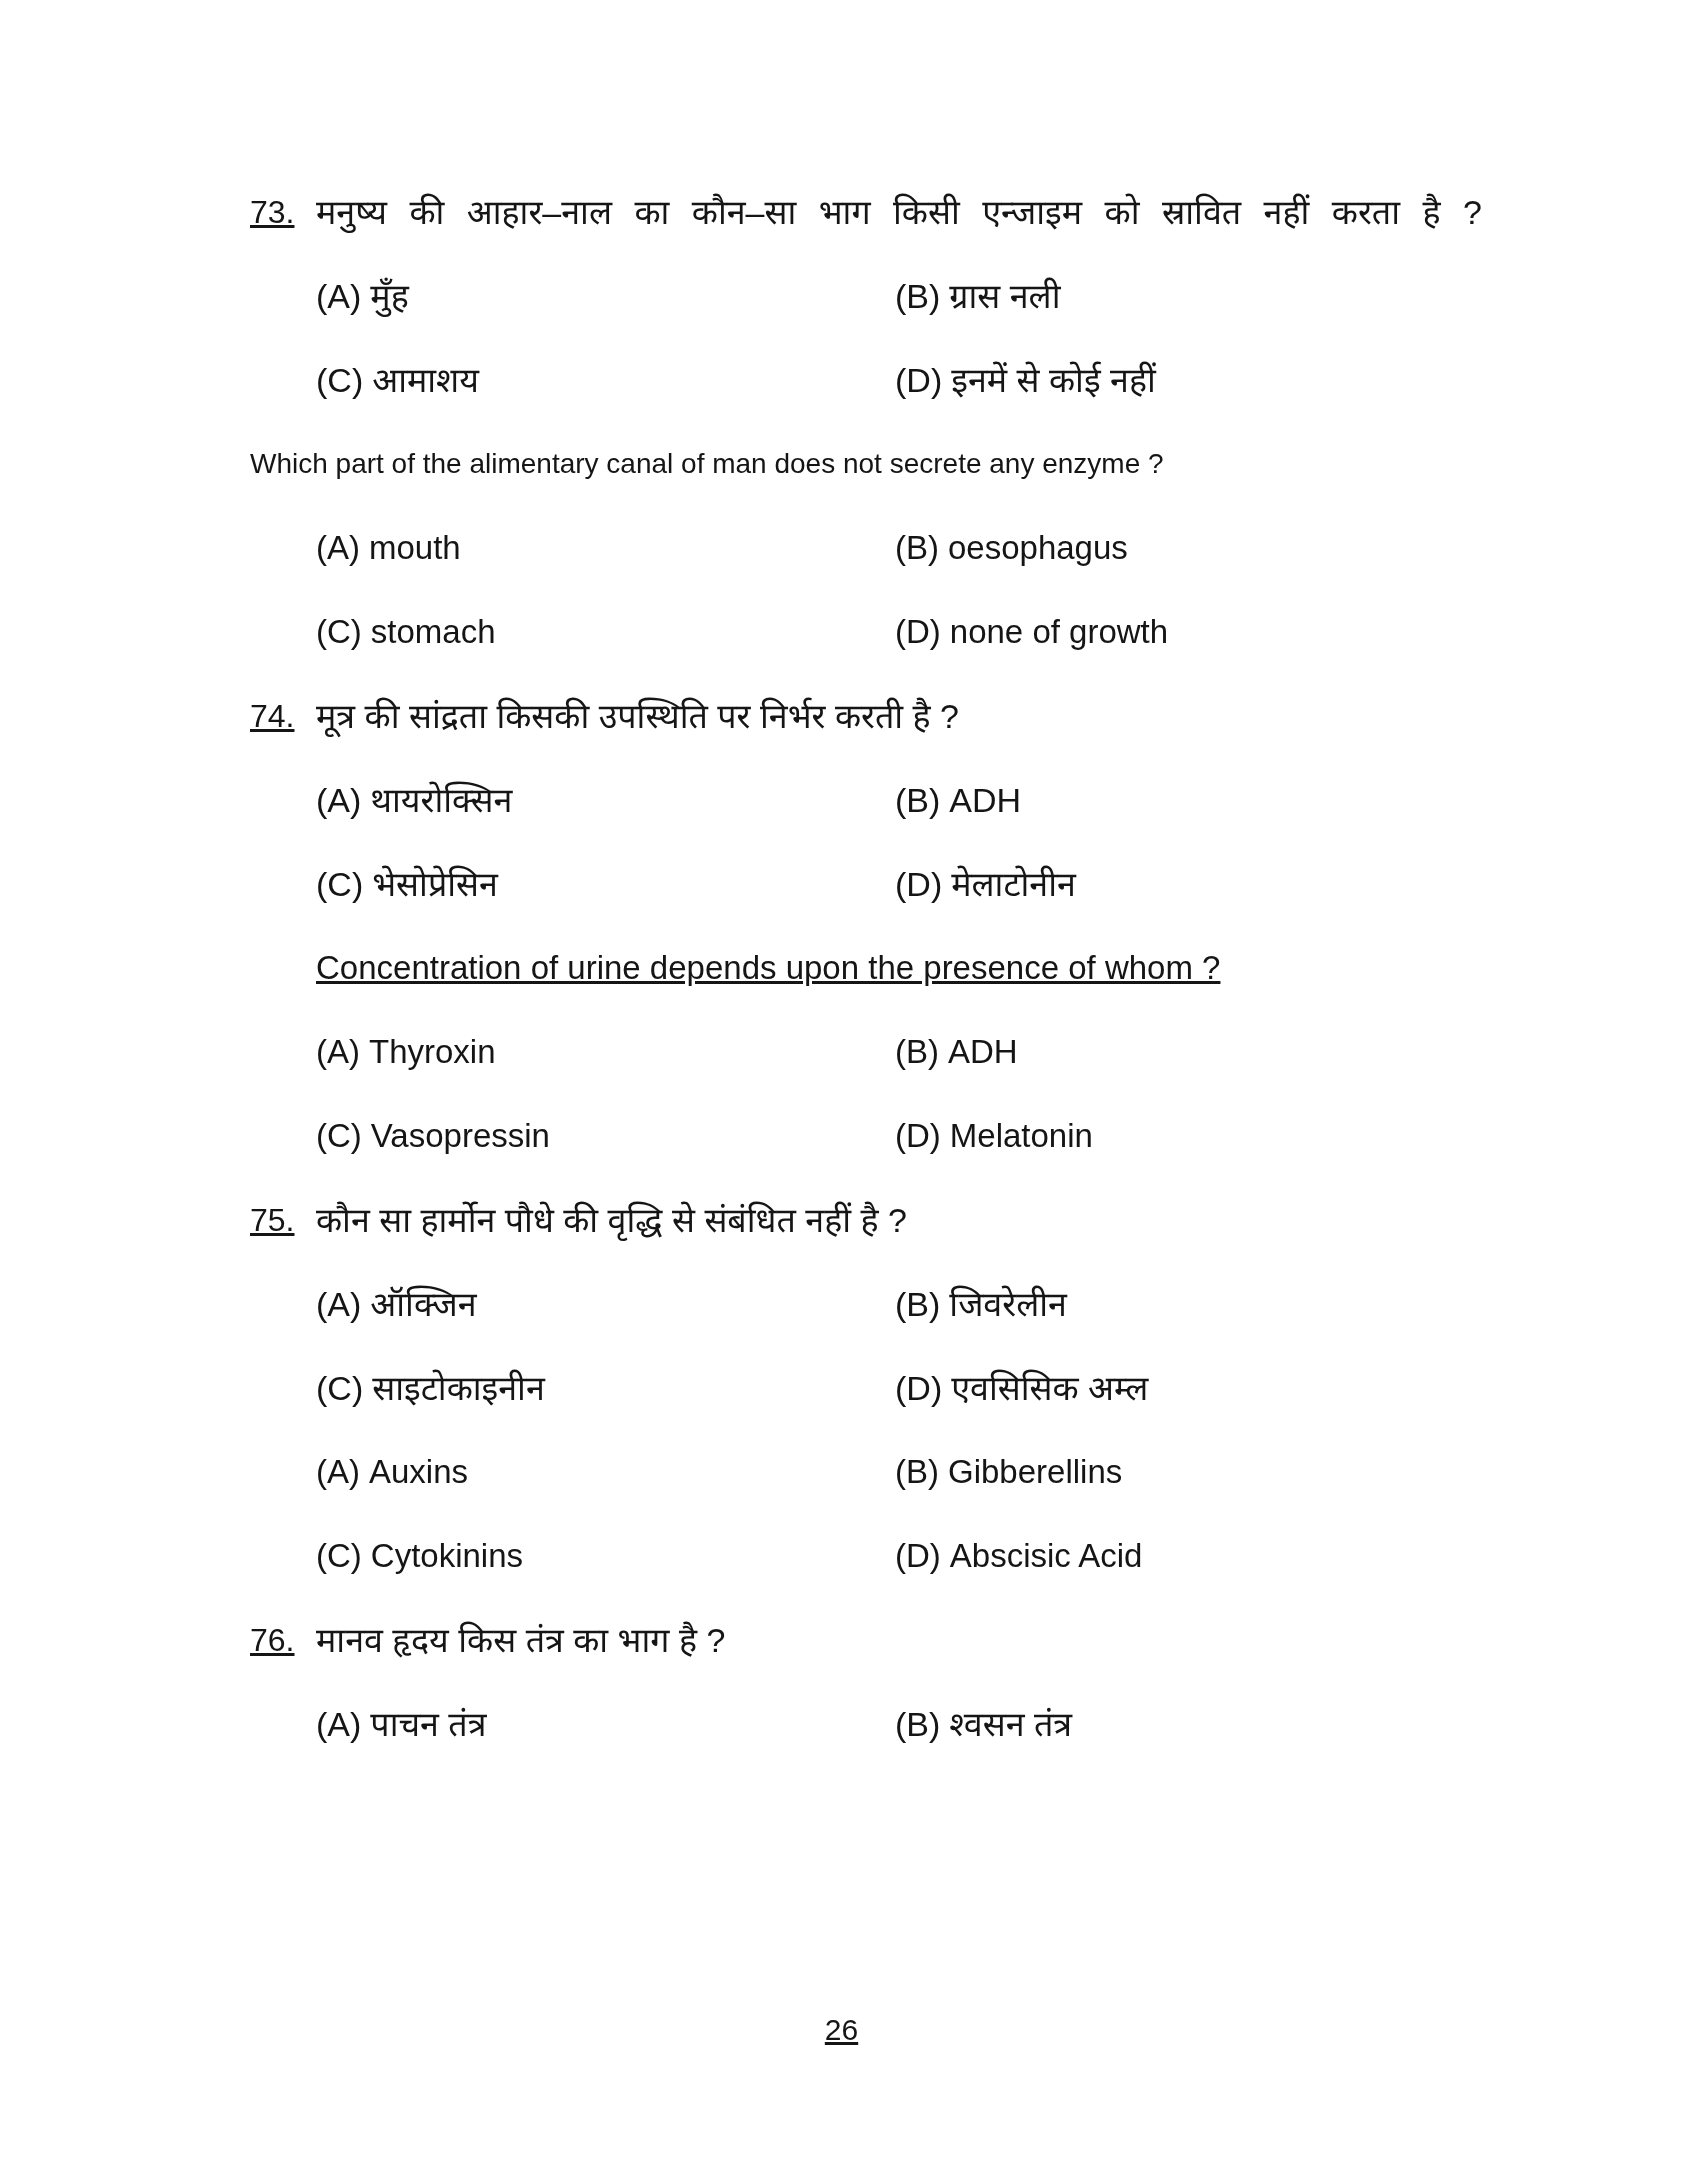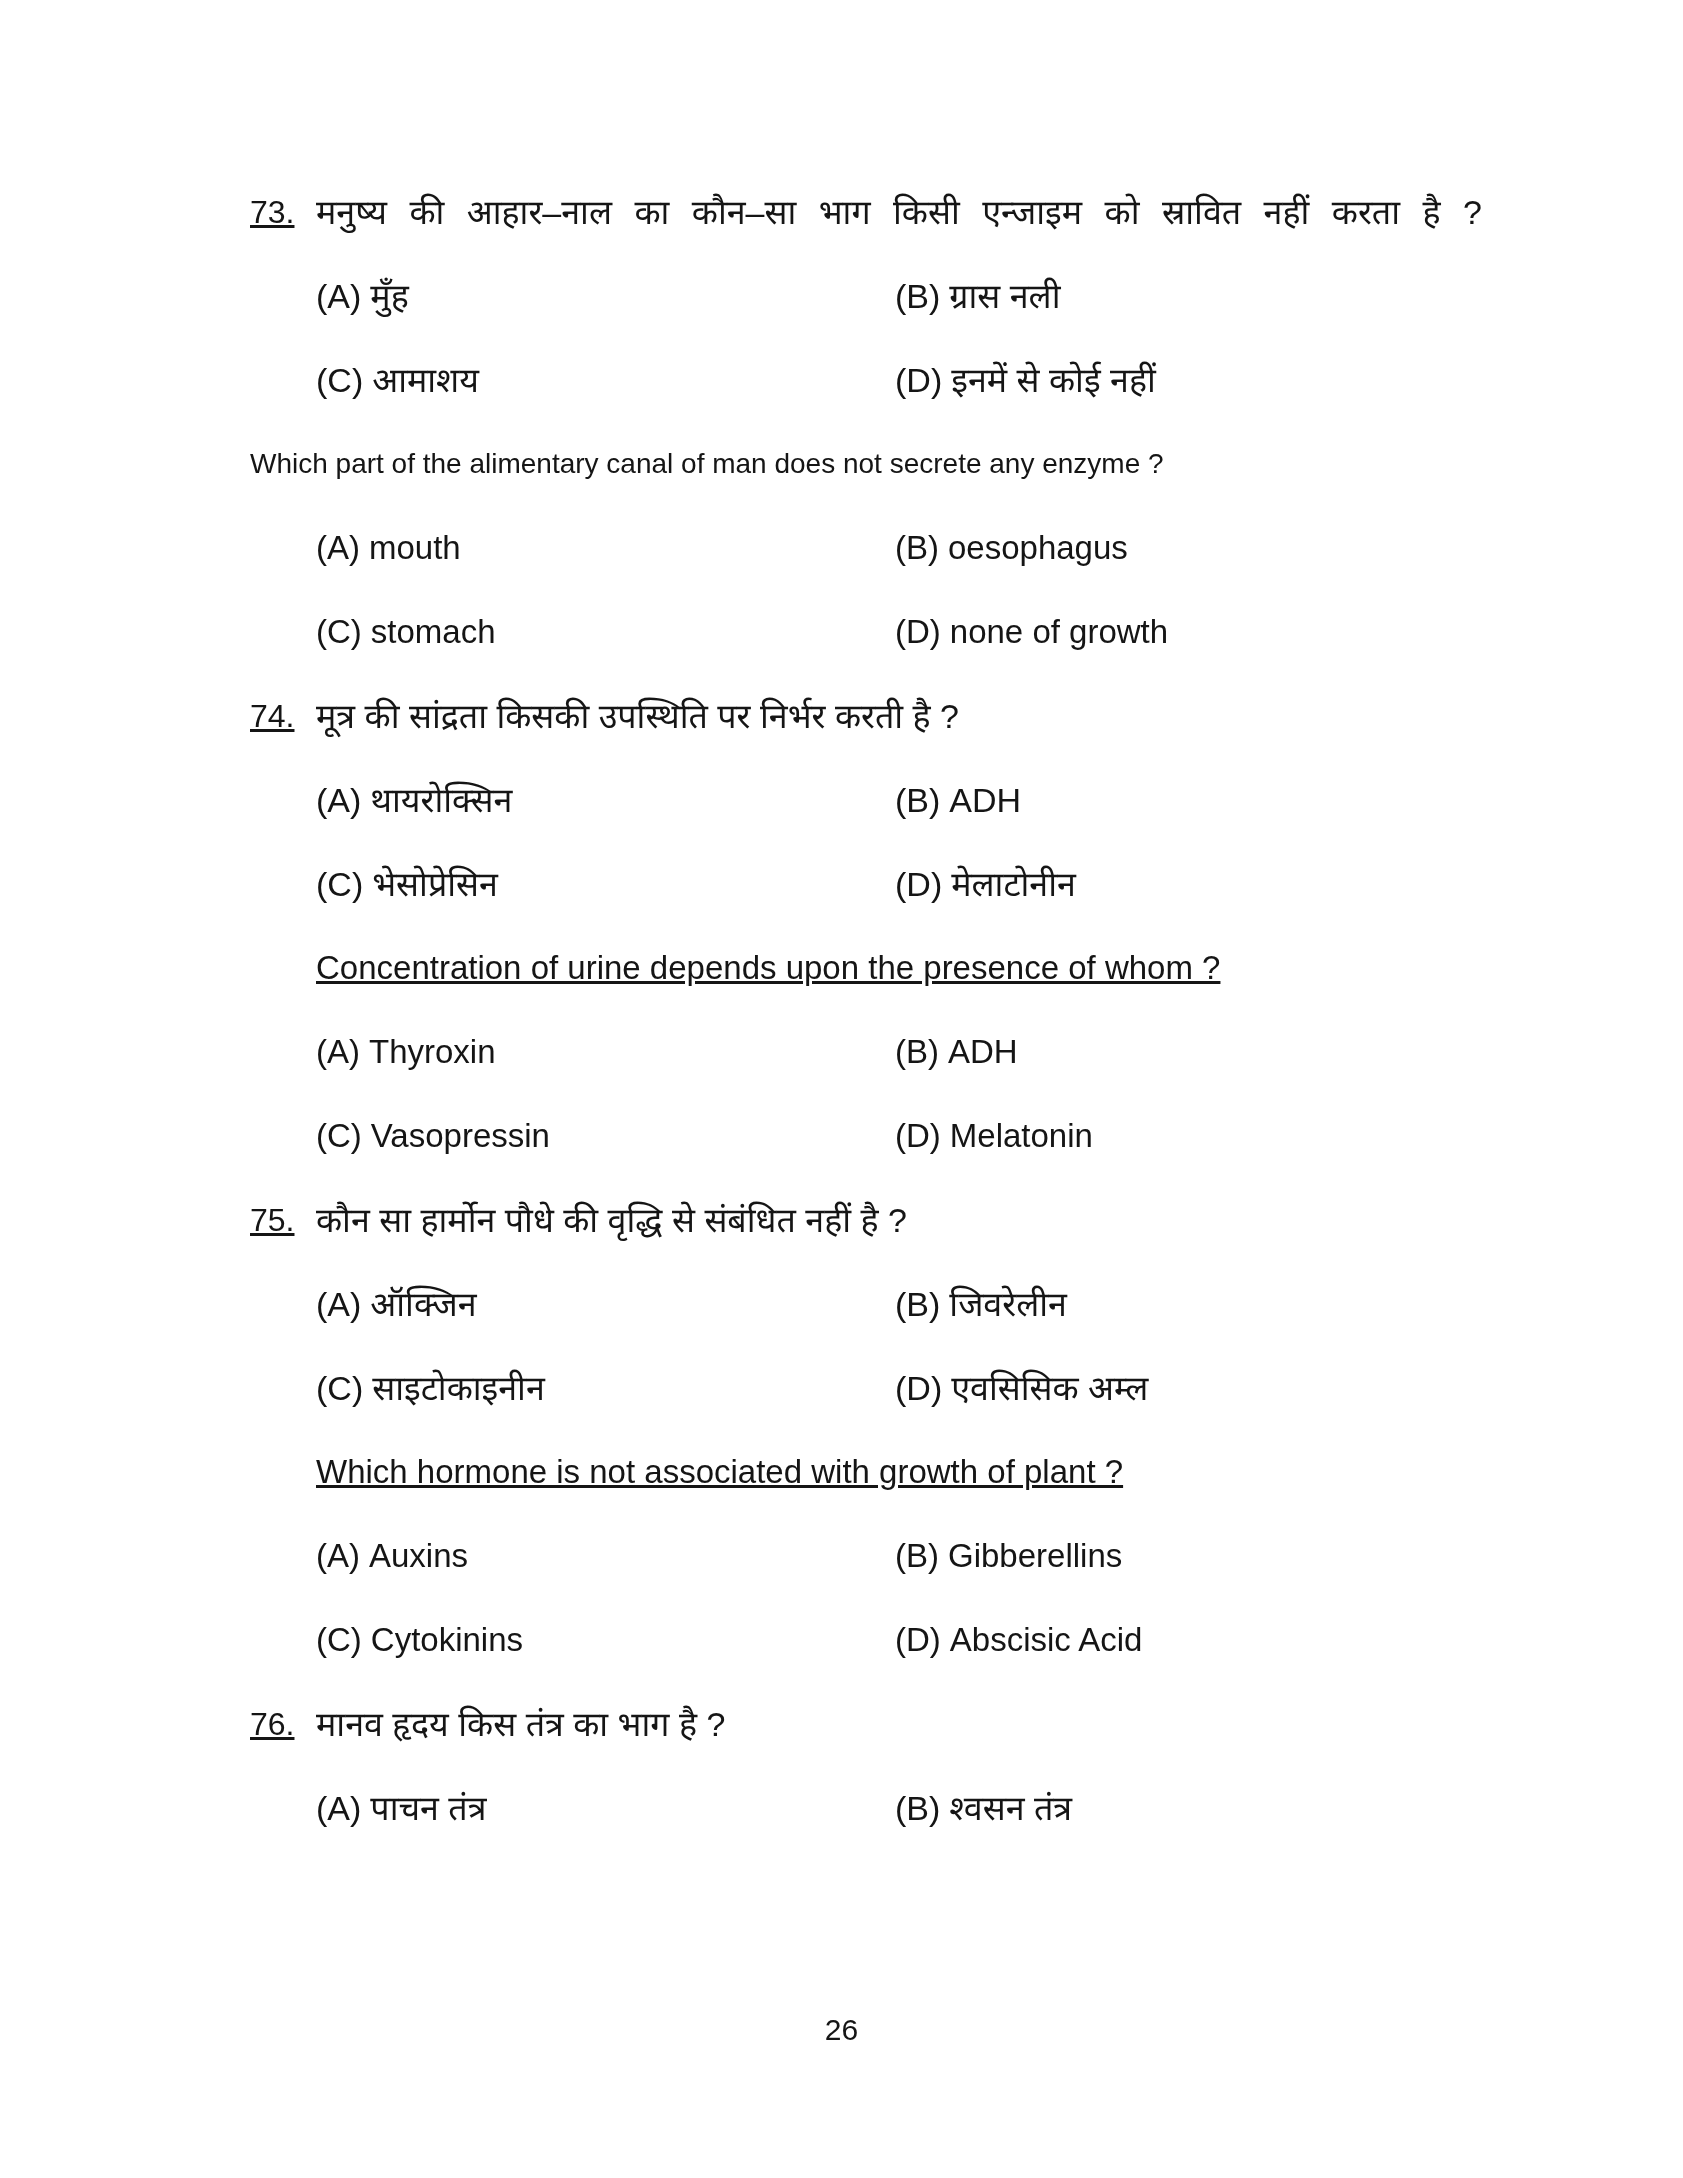--- a/index.html
+++ b/index.html
@@ -70,20 +70,21 @@
     margin-right: 9px;
   }
   .page-num {
     position: absolute;
     top: 1988px;
     left: 0;
     width: 100%;
     text-align: center;
     font-size: 30px;
     line-height: 84px;
+    text-decoration: underline;
   }
 </style>
 </head>
 <body>
 
 <div class="sheet">
 
   <div class="question">
     <div class="row q-head">
       <span class="q-num">73.</span>
@@ -198,21 +199,20 @@
     <div class="row opts">
       <span class="opt opt-left">
         <span class="lbl">(C)</span>
         <span>साइटोकाइनीन</span>
       </span>
       <span class="opt">
         <span class="lbl">(D)</span>
         <span>एवसिसिक अम्ल</span>
       </span>
     </div>
-    <div class="row q-body eng-line">Which hormone is not associated with growth of plant ?</div>
     <div class="row opts">
       <span class="opt opt-left eng-line">
         <span class="lbl">(A)</span>
         <span>Auxins</span>
       </span>
       <span class="opt eng-line">
         <span class="lbl">(B)</span>
         <span>Gibberellins</span>
       </span>
     </div>

